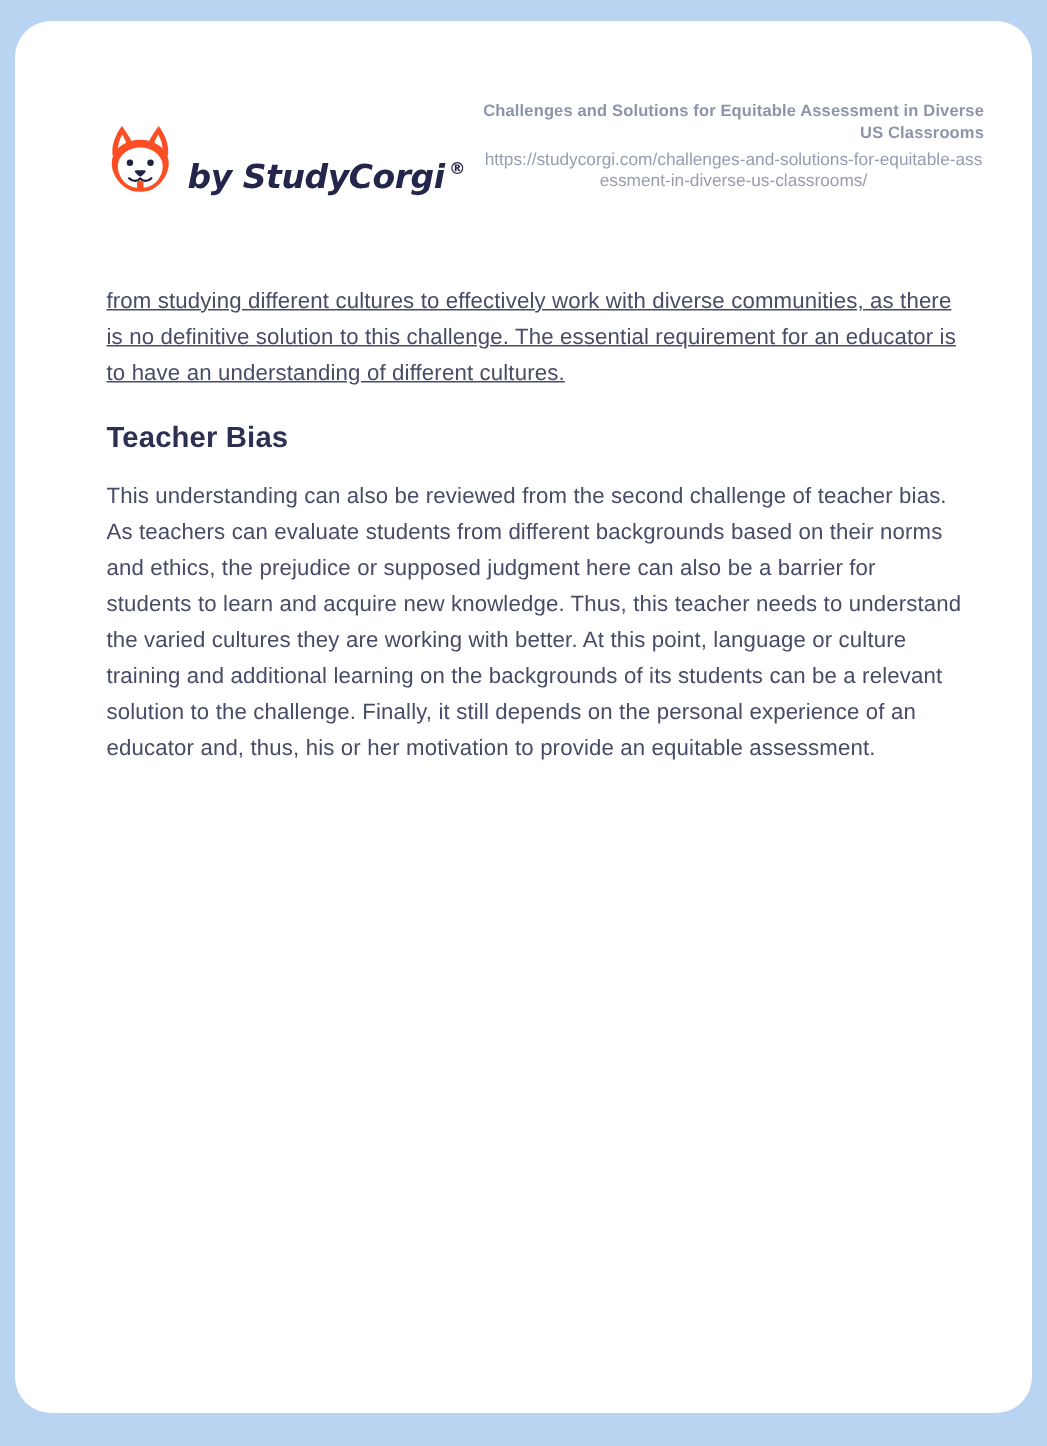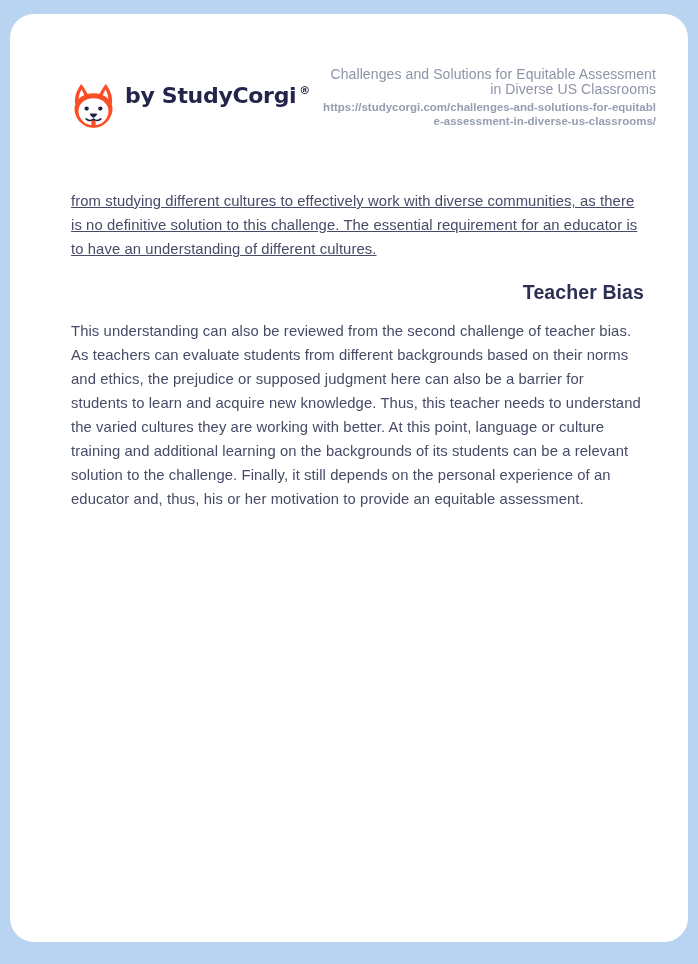--- a/index.html
+++ b/index.html
@@ -20,23 +20,24 @@
     border-radius: 24px;
   }
   .card-header {
     display: flex;
     justify-content: space-between;
     align-items: flex-start;
     padding: 53px 32px 0 61px;
   }
   .brand {
     display: flex;
-    align-items: flex-start;
+    align-items: flex-end;
     gap: 9px;
     margin-top: 16px;
+    font-style: italic;
   }
   .brand-icon svg { display: block; width: 45px; height: 48px; }
   .brand-text {
     font-family: "DejaVu Sans", sans-serif;
     font-size: 22px;
     font-weight: 800;
     color: #23264a;
     letter-spacing: -0.3px;
     white-space: nowrap;
   }
@@ -45,52 +46,52 @@
     font-weight: 600;
     vertical-align: 9px;
     margin-left: 3px;
   }
   .doc-meta {
     width: 334px;
     text-align: right;
     padding-top: 0;
   }
   .doc-title {
-    font-size: 14px;
-    font-weight: 400;
+    font-size: 11px;
+    font-weight: 700;
     line-height: 14.5px;
     color: #8e94a8;
     letter-spacing: 0.1px;
   }
   .doc-url {
     margin-top: 5px;
     font-size: 11.5px;
-    font-weight: 700;
+    font-weight: 400;
     line-height: 13.5px;
     color: #979db0;
     word-break: break-all;
+    text-align: center;
   }
   .card-body {
     padding: 0 44px 0 61px;
   }
   .para {
     font-size: 14.8px;
     line-height: 24px;
     color: #474b66;
     letter-spacing: 0.1px;
   }
   .para.intro { margin-top: 58px; text-decoration: underline; }
   .section-heading {
     font-size: 19.5px;
     font-weight: 700;
     color: #2d3053;
     margin-top: 20px;
     margin-bottom: 15px;
     letter-spacing: 0.1px;
-    text-align: right;
   }
 </style>
 </head>
 <body>
 
 <div class="page">
   <div class="card">
 
     <header class="card-header">
       <div class="brand">

